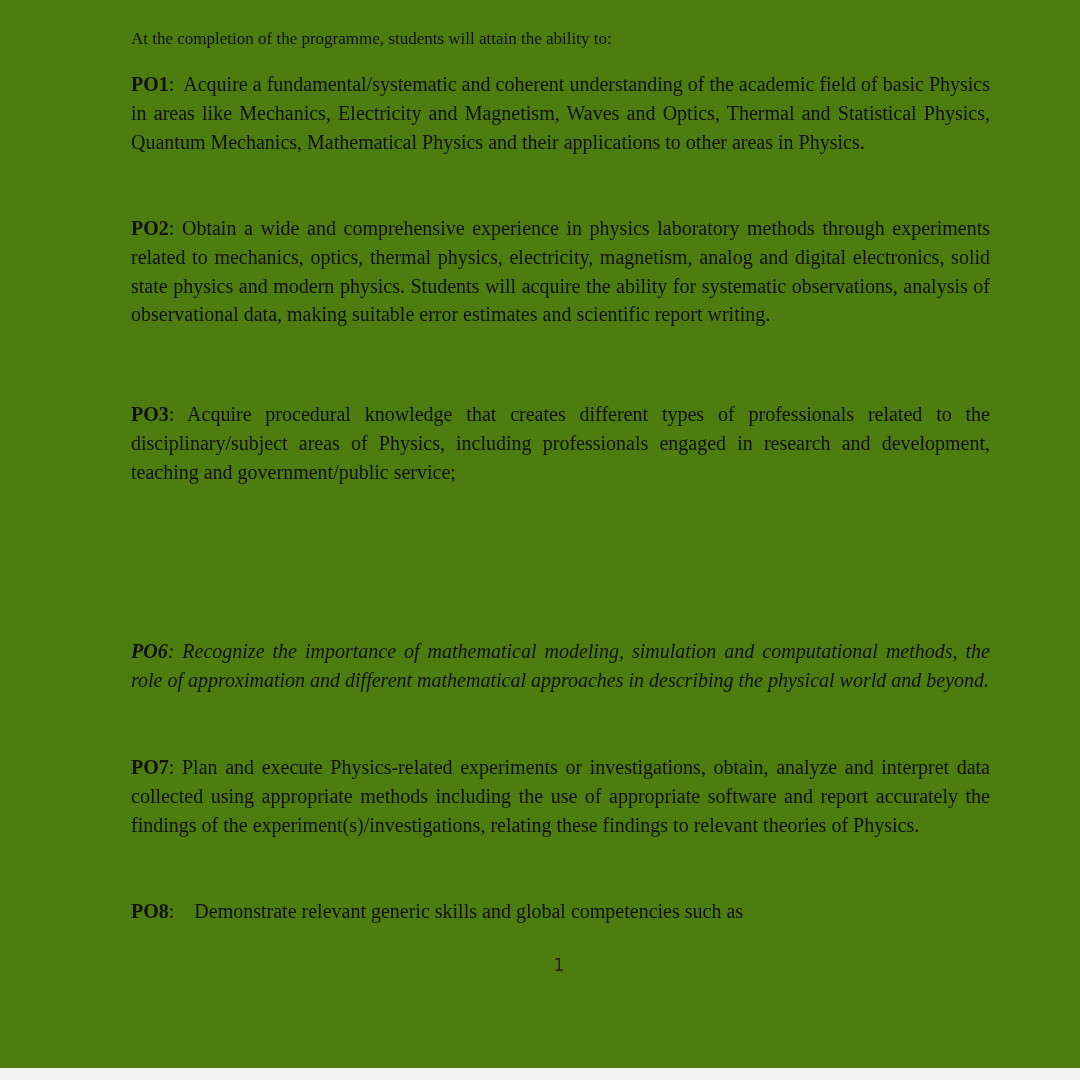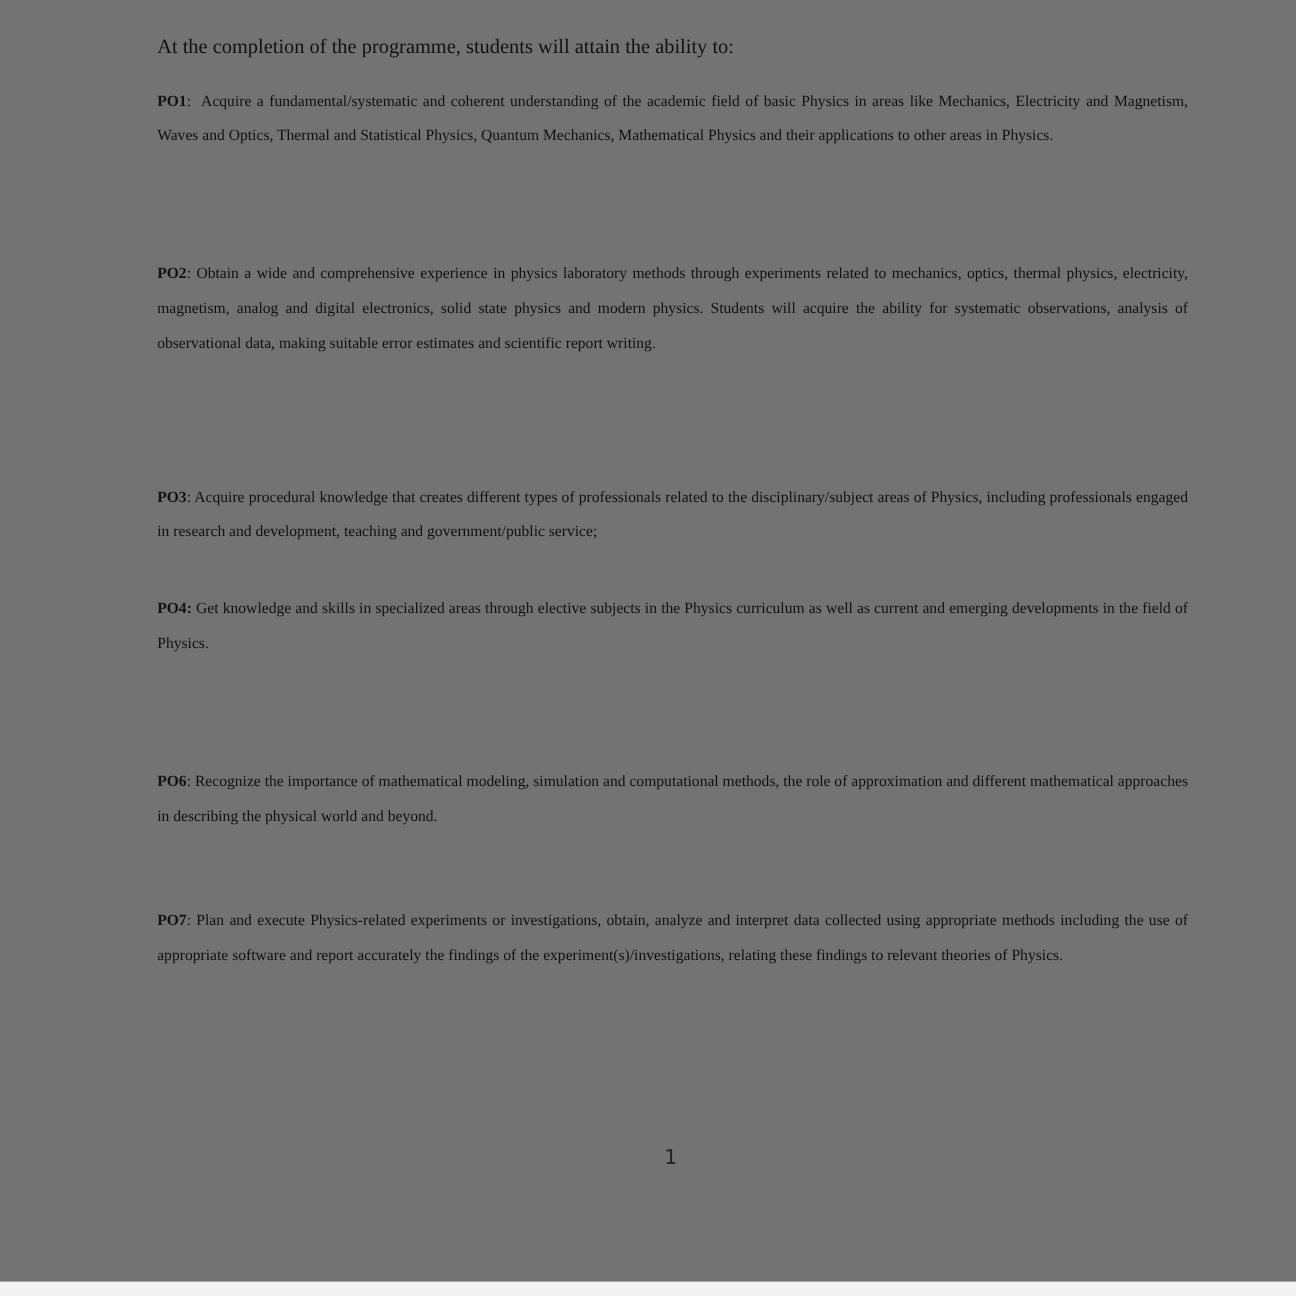--- a/index.html
+++ b/index.html
@@ -1,36 +1,36 @@
 <!DOCTYPE html>
 <html><head>
 <meta charset="utf-8">
 <style>
   html, body { margin:0; padding:0; }
   body { width:1080px; height:1080px; background:#f3f3f3; overflow:hidden; }
-  .page { position:absolute; left:0; top:0; width:1080px; height:1068px; background:#737373; }
+  .page { position:absolute; left:0; top:0; width:1080px; height:1068px; background:#4d7c0f; }
   .intro { position:absolute; left:131px; top:29px; font-family:"Liberation Serif", serif; font-size:17px; color:#111; }
-  .para { position:absolute; left:131px; width:859px; font-family:"Liberation Serif", serif; font-size:13px; line-height:28.8px; text-align:justify; color:#111; }
+  .para { position:absolute; left:131px; width:859px; font-family:"Liberation Serif", serif; font-size:20px; line-height:28.8px; text-align:justify; color:#111; }
   .para b { font-weight:bold; }
   .pagenum { position:absolute; top:955px; left:0; width:1080px; text-align:center; font-family:"DejaVu Sans", sans-serif; font-size:17px; color:#222; padding-left:38px; box-sizing:border-box; }
 </style>
 </head>
 <body>
 
 <div class="page">
   <div class="intro">At the completion of the programme, students will attain the ability to:</div>
 
   <div class="para" style="top:70px;"><b>PO1</b><span style="white-space:pre">:  </span><span>Acquire a fundamental/systematic and coherent understanding of the academic field of basic Physics in areas like Mechanics, Electricity and Magnetism, Waves and Optics, Thermal and Statistical Physics, Quantum Mechanics, Mathematical Physics and their applications to other areas in Physics.</span></div>
 
   <div class="para" style="top:214px;"><b>PO2</b><span style="white-space:pre">: </span><span>Obtain a wide and comprehensive experience in physics laboratory methods through experiments related to mechanics, optics, thermal physics, electricity, magnetism, analog and digital electronics, solid state physics and modern physics. Students will acquire the ability for systematic observations, analysis of observational data, making suitable error estimates and scientific report writing.</span></div>
 
   <div class="para" style="top:400px;"><b>PO3</b><span style="white-space:pre">: </span><span>Acquire procedural knowledge that creates different types of professionals related to the disciplinary/subject areas of Physics, including professionals engaged in research and development, teaching and government/public service;</span></div>
 
-  <div class="para" style="top:493px;"><b>PO4:</b><span style="white-space:pre"> </span><span>Get knowledge and skills in specialized areas through elective subjects in the Physics curriculum as well as current and emerging developments in the field of Physics.</span></div>
 
 
-  <div class="para" style="top:637px;"><b>PO6</b><span style="white-space:pre">: </span><span>Recognize the importance of mathematical modeling, simulation and computational methods,  the role of approximation and different mathematical approaches in describing the physical world and beyond.</span></div>
+  <div class="para" style="top:637px;font-style:italic;"><b>PO6</b><span style="white-space:pre">: </span><span>Recognize the importance of mathematical modeling, simulation and computational methods,  the role of approximation and different mathematical approaches in describing the physical world and beyond.</span></div>
 
   <div class="para" style="top:753px;"><b>PO7</b><span style="white-space:pre">: </span><span>Plan and execute Physics-related experiments or investigations, obtain, analyze and interpret data collected using appropriate methods  including the use of appropriate software and report accurately the findings of the experiment(s)/investigations, relating these findings to relevant theories of Physics.</span></div>
 
+  <div class="para" style="top:897px;"><b>PO8</b><span style="white-space:pre">:    </span><span>Demonstrate relevant generic skills and global competencies such as</span></div>
 
   <div class="pagenum">1</div>
 </div>
 
 </body></html>

